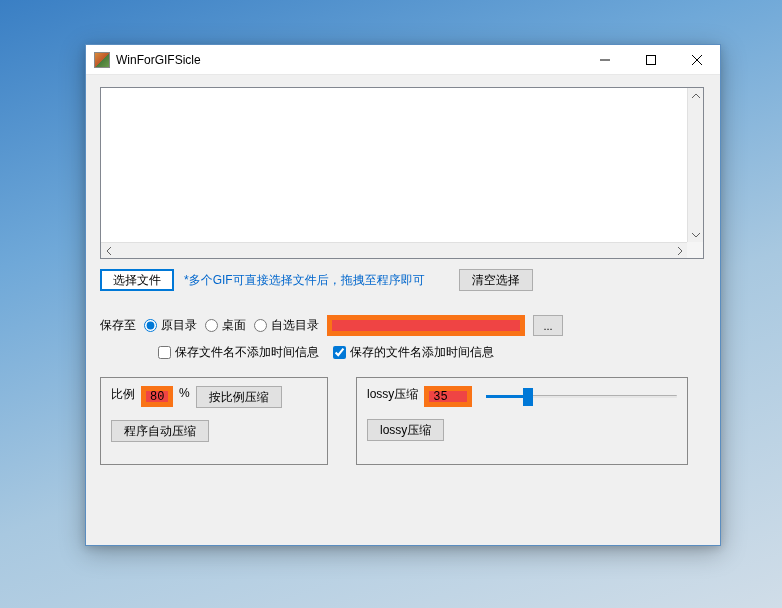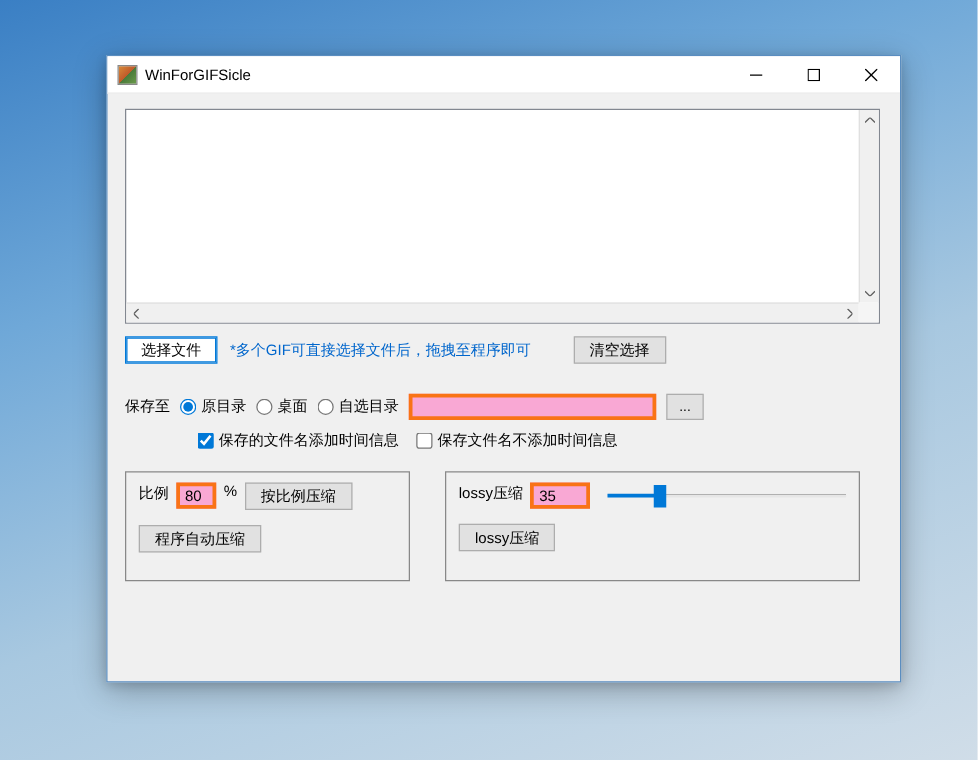--- a/index.html
+++ b/index.html
@@ -92,24 +92,24 @@
       outline-offset: -2px;
       background: #ffffff;
     }
     .hint-text { color: #0066cc; font-size: 12px; margin-left: 2px;}
     .section-gap { height: 14px; }
     .label { color: #000; }
     .radio-wrap, .check-wrap { display: inline-flex; align-items: center; gap: 4px; }
     input[type=radio], input[type=checkbox] { width:13px; height:13px; accent-color:#0078d7;}
     .text-input {
       height: 21px;
-      border: 3px solid #f97316;
-      background: #f9a8d4;
+      border: 5px solid #f97316;
+      background: #ef4444;
       padding: 0 4px;
-      font-family: Liberation Sans, sans-serif;
+      font-family: Liberation Mono, monospace;
       font-size: 12px;
     }
     .path-input { width: 198px; }
     .browse-btn {
       height: 21px;
       width: 30px;
       background: #e1e1e1;
       border: 1px solid #adadad;
       font-size: 11px;
       line-height: 10px;
@@ -228,26 +228,26 @@
       <label class="radio-wrap">
         <input type="radio" name="saveto" style="">
         <span>自选目录</span>
       </label>
       <input class="text-input path-input" type="text" value="" style="">
       <button class="browse-btn">...</button>
     </div>
 
     <div class="check-row">
       <label class="check-wrap">
+        <input type="checkbox" style="">
+        <span>保存文件名不添加时间信息</span>
+      </label>
+      <label class="check-wrap">
         <input type="checkbox" checked="" style="">
         <span>保存的文件名添加时间信息</span>
-      </label>
-      <label class="check-wrap">
-        <input type="checkbox" style="">
-        <span>保存文件名不添加时间信息</span>
       </label>
     </div>
 
     <div class="split-container">
 
       <div class="panel panel-left">
         <div class="panel-row">
           <span class="label">比例</span>
           <input class="text-input small-input" type="text" value="80" style="">
           <span class="label">%</span>

